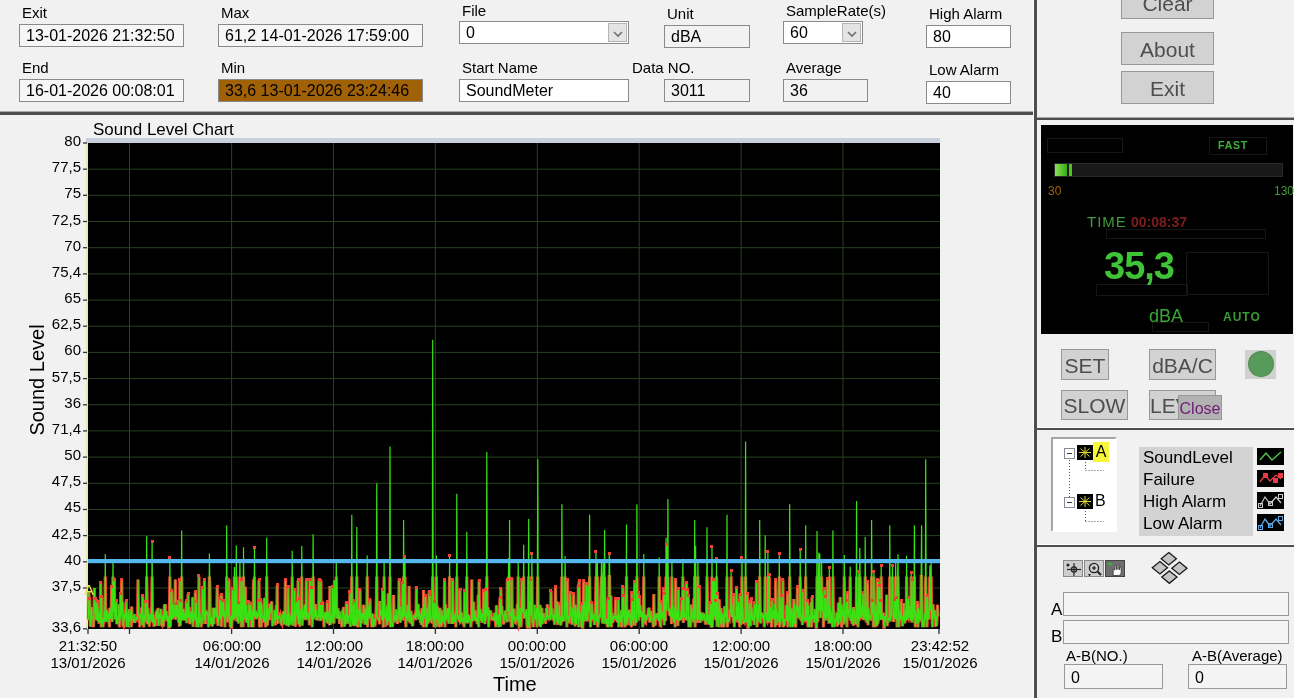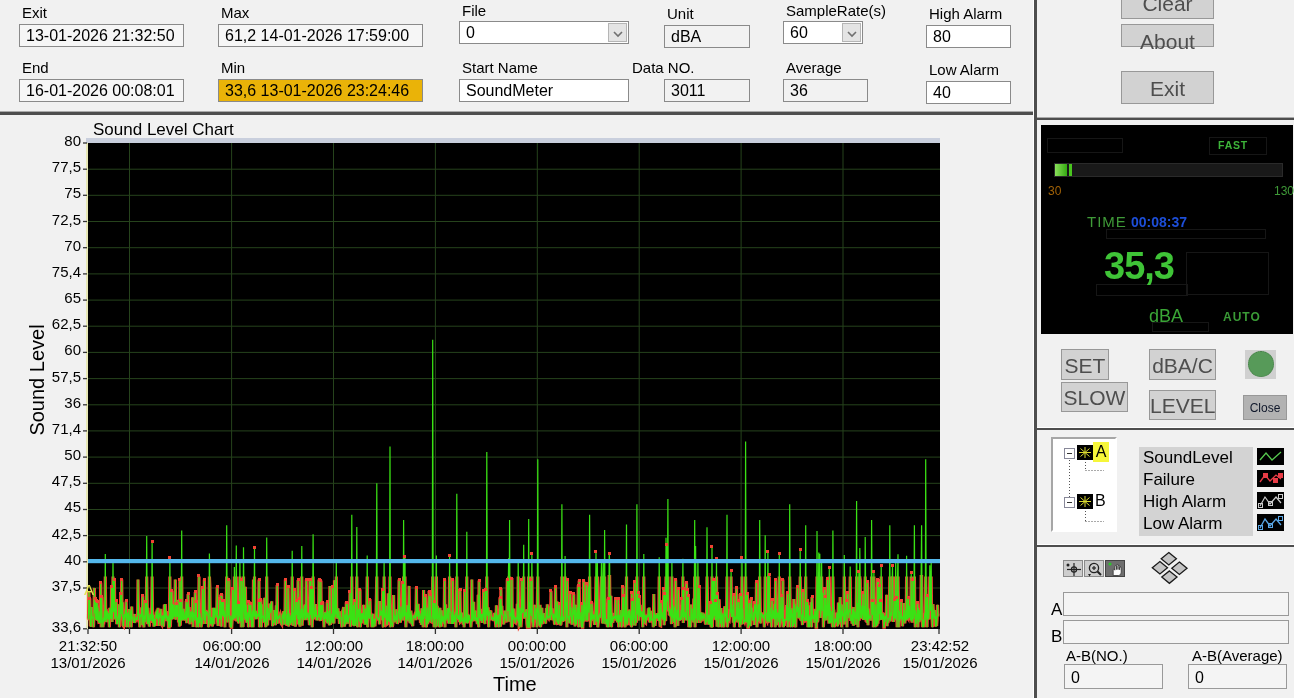--- a/index.html
+++ b/index.html
@@ -15,21 +15,21 @@
 </style></head>
 <body>
 <div style="position:absolute;left:0;top:0;width:1294px;height:698px;background:#f1f1f1"></div>
 <div class="flab" style="left:22px;top:4px">Exit</div>
 <div class="fld" style="left:19px;top:24px;width:165px;background:#f6f6f6">13-01-2026 21:32:50</div>
 <div class="flab" style="left:22px;top:59px">End</div>
 <div class="fld" style="left:19px;top:79px;width:165px;background:#f6f6f6">16-01-2026 00:08:01</div>
 <div class="flab" style="left:221px;top:4px">Max</div>
 <div class="fld" style="left:218px;top:24px;width:205px;background:#f6f6f6">61,2 14-01-2026 17:59:00</div>
 <div class="flab" style="left:221px;top:59px">Min</div>
-<div class="fld" style="left:218px;top:79px;width:205px;background:#eab308">33,6 13-01-2026 23:24:46</div>
+<div class="fld" style="left:218px;top:79px;width:205px;background:#a16207">33,6 13-01-2026 23:24:46</div>
 <div class="flab" style="left:462px;top:2px">File</div>
 <div class="fld" style="left:459px;top:21px;width:170px;background:#fff">0<div class="cbtn"><svg width="12" height="8" viewBox="0 0 12 8">
         <path d="M2 2l4 4 4-4" stroke="#707070" stroke-width="1.6" fill="none"></path>
       </svg></div></div>
 <div class="flab" style="left:462px;top:59px">Start Name</div>
 <div class="fld" style="left:459px;top:79px;width:170px;background:#fff">SoundMeter</div>
 <div class="flab" style="left:667px;top:5px">Unit</div>
 <div class="fld" style="left:664px;top:25px;width:86px;background:#f2f2f2">dBA</div>
 <div class="flab" style="left:632px;top:59px">Data NO.</div>
 <div class="fld" style="left:664px;top:79px;width:86px;background:#f2f2f2">3011</div>
@@ -37,21 +37,21 @@
 <div class="fld" style="left:783px;top:21px;width:80px;background:#fff">60<div class="cbtn"><svg width="12" height="8" viewBox="0 0 12 8">
         <path d="M2 2l4 4 4-4" stroke="#707070" stroke-width="1.6" fill="none"></path>
       </svg></div></div>
 <div class="flab" style="left:786px;top:59px">Average</div>
 <div class="fld" style="left:783px;top:79px;width:85px;background:#f2f2f2">36</div>
 <div class="flab" style="left:929px;top:5px">High Alarm</div>
 <div class="fld" style="left:926px;top:25px;width:85px;background:#fff">80</div>
 <div class="flab" style="left:929px;top:61px">Low Alarm</div>
 <div class="fld" style="left:926px;top:81px;width:85px;background:#fff">40</div>
 <div class="wbtn" style="left:1121px;top:-14px;width:93px;height:33px;line-height:33px">Clear</div>
-<div class="wbtn" style="left:1121px;top:24px;width:93px;height:23px;line-height:33px">About</div>
+<div class="wbtn" style="left:1121px;top:32px;width:93px;height:33px;line-height:33px">About</div>
 <div class="wbtn" style="left:1121px;top:71px;width:93px;height:33px;line-height:33px">Exit</div>
 <div style="position:absolute;left:0;top:111px;width:1036px;height:1px;background:#aaa"></div>
 <div style="position:absolute;left:0;top:112px;width:1036px;height:3px;background:#4e4e4e"></div>
 <div style="position:absolute;left:1033px;top:0;width:1px;height:698px;background:#fff"></div>
 <div style="position:absolute;left:1034px;top:0;width:3px;height:698px;background:#4e4e4e"></div>
 <div style="position:absolute;left:1037px;top:117px;width:257px;height:1px;background:#aaa"></div>
 <div style="position:absolute;left:1037px;top:118px;width:257px;height:2px;background:#4e4e4e"></div>
 <div style="position:absolute;left:1037px;top:427px;width:257px;height:1px;background:#fff"></div>
 <div style="position:absolute;left:1037px;top:428px;width:257px;height:2px;background:#4e4e4e"></div>
 <div style="position:absolute;left:1037px;top:544px;width:257px;height:1px;background:#fff"></div>
@@ -157,35 +157,35 @@
 <div class="dkbox" style="left:1047px;top:138px;width:76px;height:15px"></div>
 <div class="dkbox" style="left:1209px;top:137px;width:58px;height:18px"></div>
 <div class="mtxt" style="left:1218px;top:139px;font-size:10.5px;font-weight:bold;letter-spacing:0.8px">FAST</div>
 <div style="position:absolute;left:1054px;top:163px;width:229px;height:14px;background:#191919;border:1px solid #2a2a2a">
   <div style="position:absolute;left:0;top:0;width:12px;height:12px;background:linear-gradient(90deg,#8ae05a,#35aa12)"></div>
   <div style="position:absolute;left:14px;top:0;width:3px;height:12px;background:#49c61e"></div>
 </div>
 <div class="mtxt" style="left:1048px;top:184px;font-size:12px;color:#a16207">30</div>
 <div class="mtxt" style="left:1274px;top:184px;font-size:12px;color:#3f9a38">130</div>
 <div class="mtxt" style="left:1087px;top:213px;font-size:15px;color:#3f9a38;letter-spacing:1px">TIME</div>
-<div class="mtxt" style="left:1131px;top:214px;font-size:14px;font-weight:bold;color:#1d4ed8">00:08:37</div>
+<div class="mtxt" style="left:1131px;top:214px;font-size:14px;font-weight:bold;color:#7f1d1d">00:08:37</div>
 <div class="dkbox" style="left:1106px;top:229px;width:160px;height:10px"></div>
 <div class="dkbox" style="left:1186px;top:252px;width:83px;height:43px"></div>
 <div class="dkbox" style="left:1096px;top:284px;width:92px;height:12px"></div>
 <div class="mtxt" style="left:1104px;top:245px;font-size:38px;font-weight:bold;letter-spacing:-1px;color:#3fc437">35,3</div>
 <div class="mtxt" style="left:1149px;top:306px;font-size:18px;color:#3aa636">dBA</div>
 <div class="mtxt" style="left:1223px;top:310px;font-size:12px;font-weight:bold;color:#3a9a36;letter-spacing:1px">AUTO</div>
 <div class="dkbox" style="left:1152px;top:322px;width:57px;height:10px"></div>
 <div class="wbtn" style="left:1061px;top:349px;width:48px;height:31px;line-height:31px">SET</div>
 <div class="wbtn" style="left:1149px;top:349px;width:67px;height:31px;line-height:31px">dBA/C</div>
 <div style="position:absolute;left:1245px;top:350px;width:31px;height:29px;background:#d0d0d0"></div>
 <div style="position:absolute;left:1248px;top:351px;width:26px;height:26px;border-radius:50%;background:#579a59;border:1px dotted #467a48"></div>
-<div class="wbtn" style="left:1061px;top:382px;width:67px;height:30px;line-height:30px">SLOW</div>
+<div class="wbtn" style="left:1061px;top:390px;width:67px;height:30px;line-height:30px">SLOW</div>
 <div class="wbtn" style="left:1149px;top:390px;width:67px;height:30px;line-height:30px">LEVEL</div>
-<div class="wbtn" style="left:1243px;top:395px;width:44px;height:25px;line-height:25px;font-size:12px;background:#b2b2b2;color:#0f172a">Close</div>
+<div class="wbtn" style="left:1178px;top:395px;width:44px;height:25px;line-height:25px;font-size:16px;background:#b2b2b2;color:#701a75">Close</div>
 <div style="position:absolute;left:1051px;top:437px;width:66px;height:95px;background:#fff;border-top:2px solid #a6a6a6;border-left:2px solid #a6a6a6;border-right:2px solid #fff;border-bottom:2px solid #fff"></div>
 <div style="position:absolute;left:1064px;top:448px;width:11px;height:11px;background:#fff;border:1px solid #889;">
     <div style="position:absolute;left:2px;top:4px;width:5px;height:1px;background:#333"></div>
   </div>
 <div style="position:absolute;left:1077px;top:445px"><svg width="17" height="16" viewBox="0 0 17 16">
       <rect x="0" y="0" width="16" height="15" fill="#000"></rect>
       <g stroke="#dcdc30" stroke-width="1.0">
         <line x1="8" y1="2" x2="8" y2="13"></line>
         <line x1="2" y1="7.5" x2="14" y2="7.5"></line>
         <line x1="3.5" y1="3.5" x2="12.5" y2="11.5"></line>

